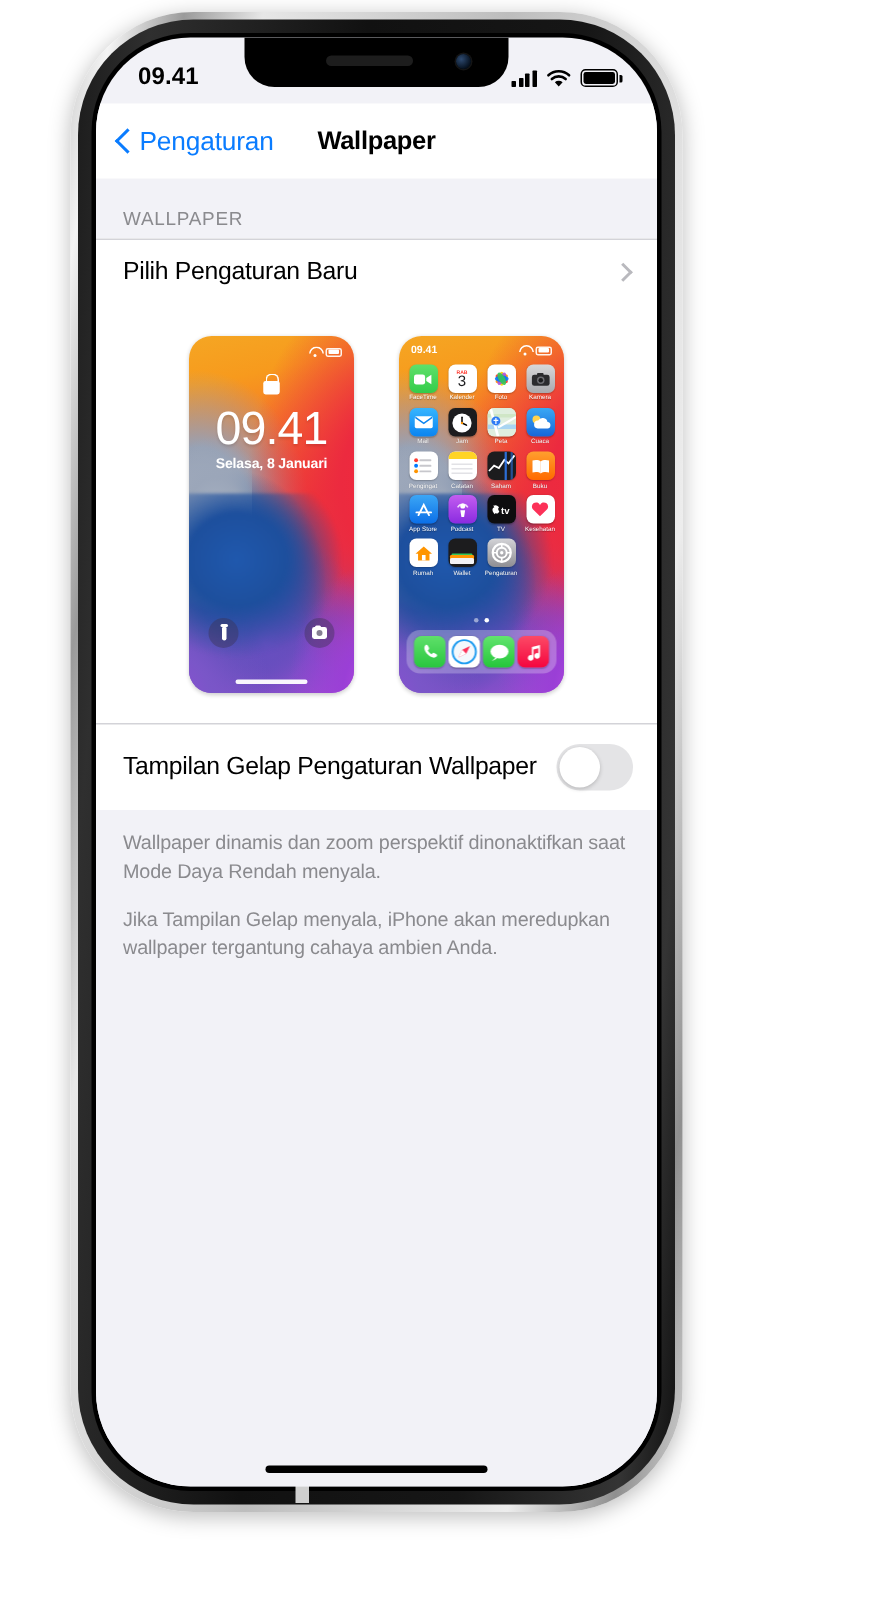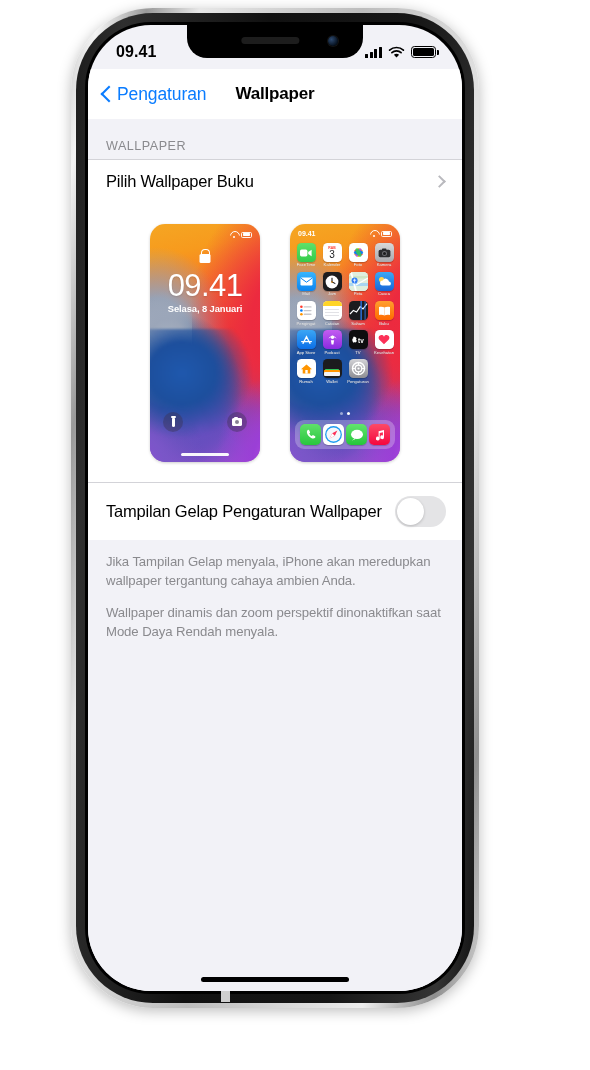--- a/index.html
+++ b/index.html
@@ -11,21 +11,20 @@
   }
   .stage { position: relative; width: 590px; height: 1070px; background:#fff; }
 
   
   .phone {
     position: absolute; left: 47px; top: 8px;
     width: 408px; height: 1000px;
     border-radius: 82px;
     background: linear-gradient(100deg,#c9c9c9 0%,#f4f4f4 5%,#9a9a9a 13%,#e7e7e7 22%,#bdbdbd 50%,#ededed 80%,#8f8f8f 92%,#d4d4d4 100%);
     box-shadow: 0 3px 14px rgba(0,0,0,.26);
-    margin-left: 24px;
   }
   .phone-bezel {
     position: absolute; left: 5px; top: 5px; right: 5px; bottom: 5px;
     border-radius: 77px;
     background: linear-gradient(95deg,#1b1b1b 0%,#2f2f2f 10%,#111 40%,#161616 70%,#343434 92%,#101010 100%);
   }
   .phone-inner-ring {
     position: absolute; left: 14px; top: 14px; right: 14px; bottom: 14px;
     border-radius: 66px; background:#000;
   }
@@ -294,21 +293,21 @@
         <div class="nav-title">Wallpaper</div>
       </div>
 
       <div class="content">
 
         <div class="section-header">WALLPAPER</div>
 
         <div class="group">
 
           <div class="row">
-            <span class="row-label">Pilih Wallpaper Buku</span>
+            <span class="row-label">Pilih Pengaturan Baru</span>
             <span class="chev-right"></span>
           </div>
 
           <div class="preview-area">
 
             <div class="preview">
               <div class="wp"></div>
               <div class="wp-swoosh-grey"></div>
               <div class="wp-swoosh-blue"></div>
 
@@ -601,22 +600,22 @@
           <div class="toggle-row">
             <span class="toggle-label">Tampilan Gelap Pengaturan Wallpaper</span>
             <span class="switch">
                 <i></i>
               </span>
           </div>
 
         </div>
 
         <div class="footer">
+          <p>Wallpaper dinamis dan zoom perspektif dinonaktifkan saat Mode Daya Rendah menyala.</p>
           <p>Jika Tampilan Gelap menyala, iPhone akan meredupkan wallpaper tergantung cahaya ambien Anda.</p>
-          <p>Wallpaper dinamis dan zoom perspektif dinonaktifkan saat Mode Daya Rendah menyala.</p>
         </div>
 
       </div>
 
       <div class="screen-home-ind"></div>
     </div>
   </div>
 </div>
 
 </body></html>

